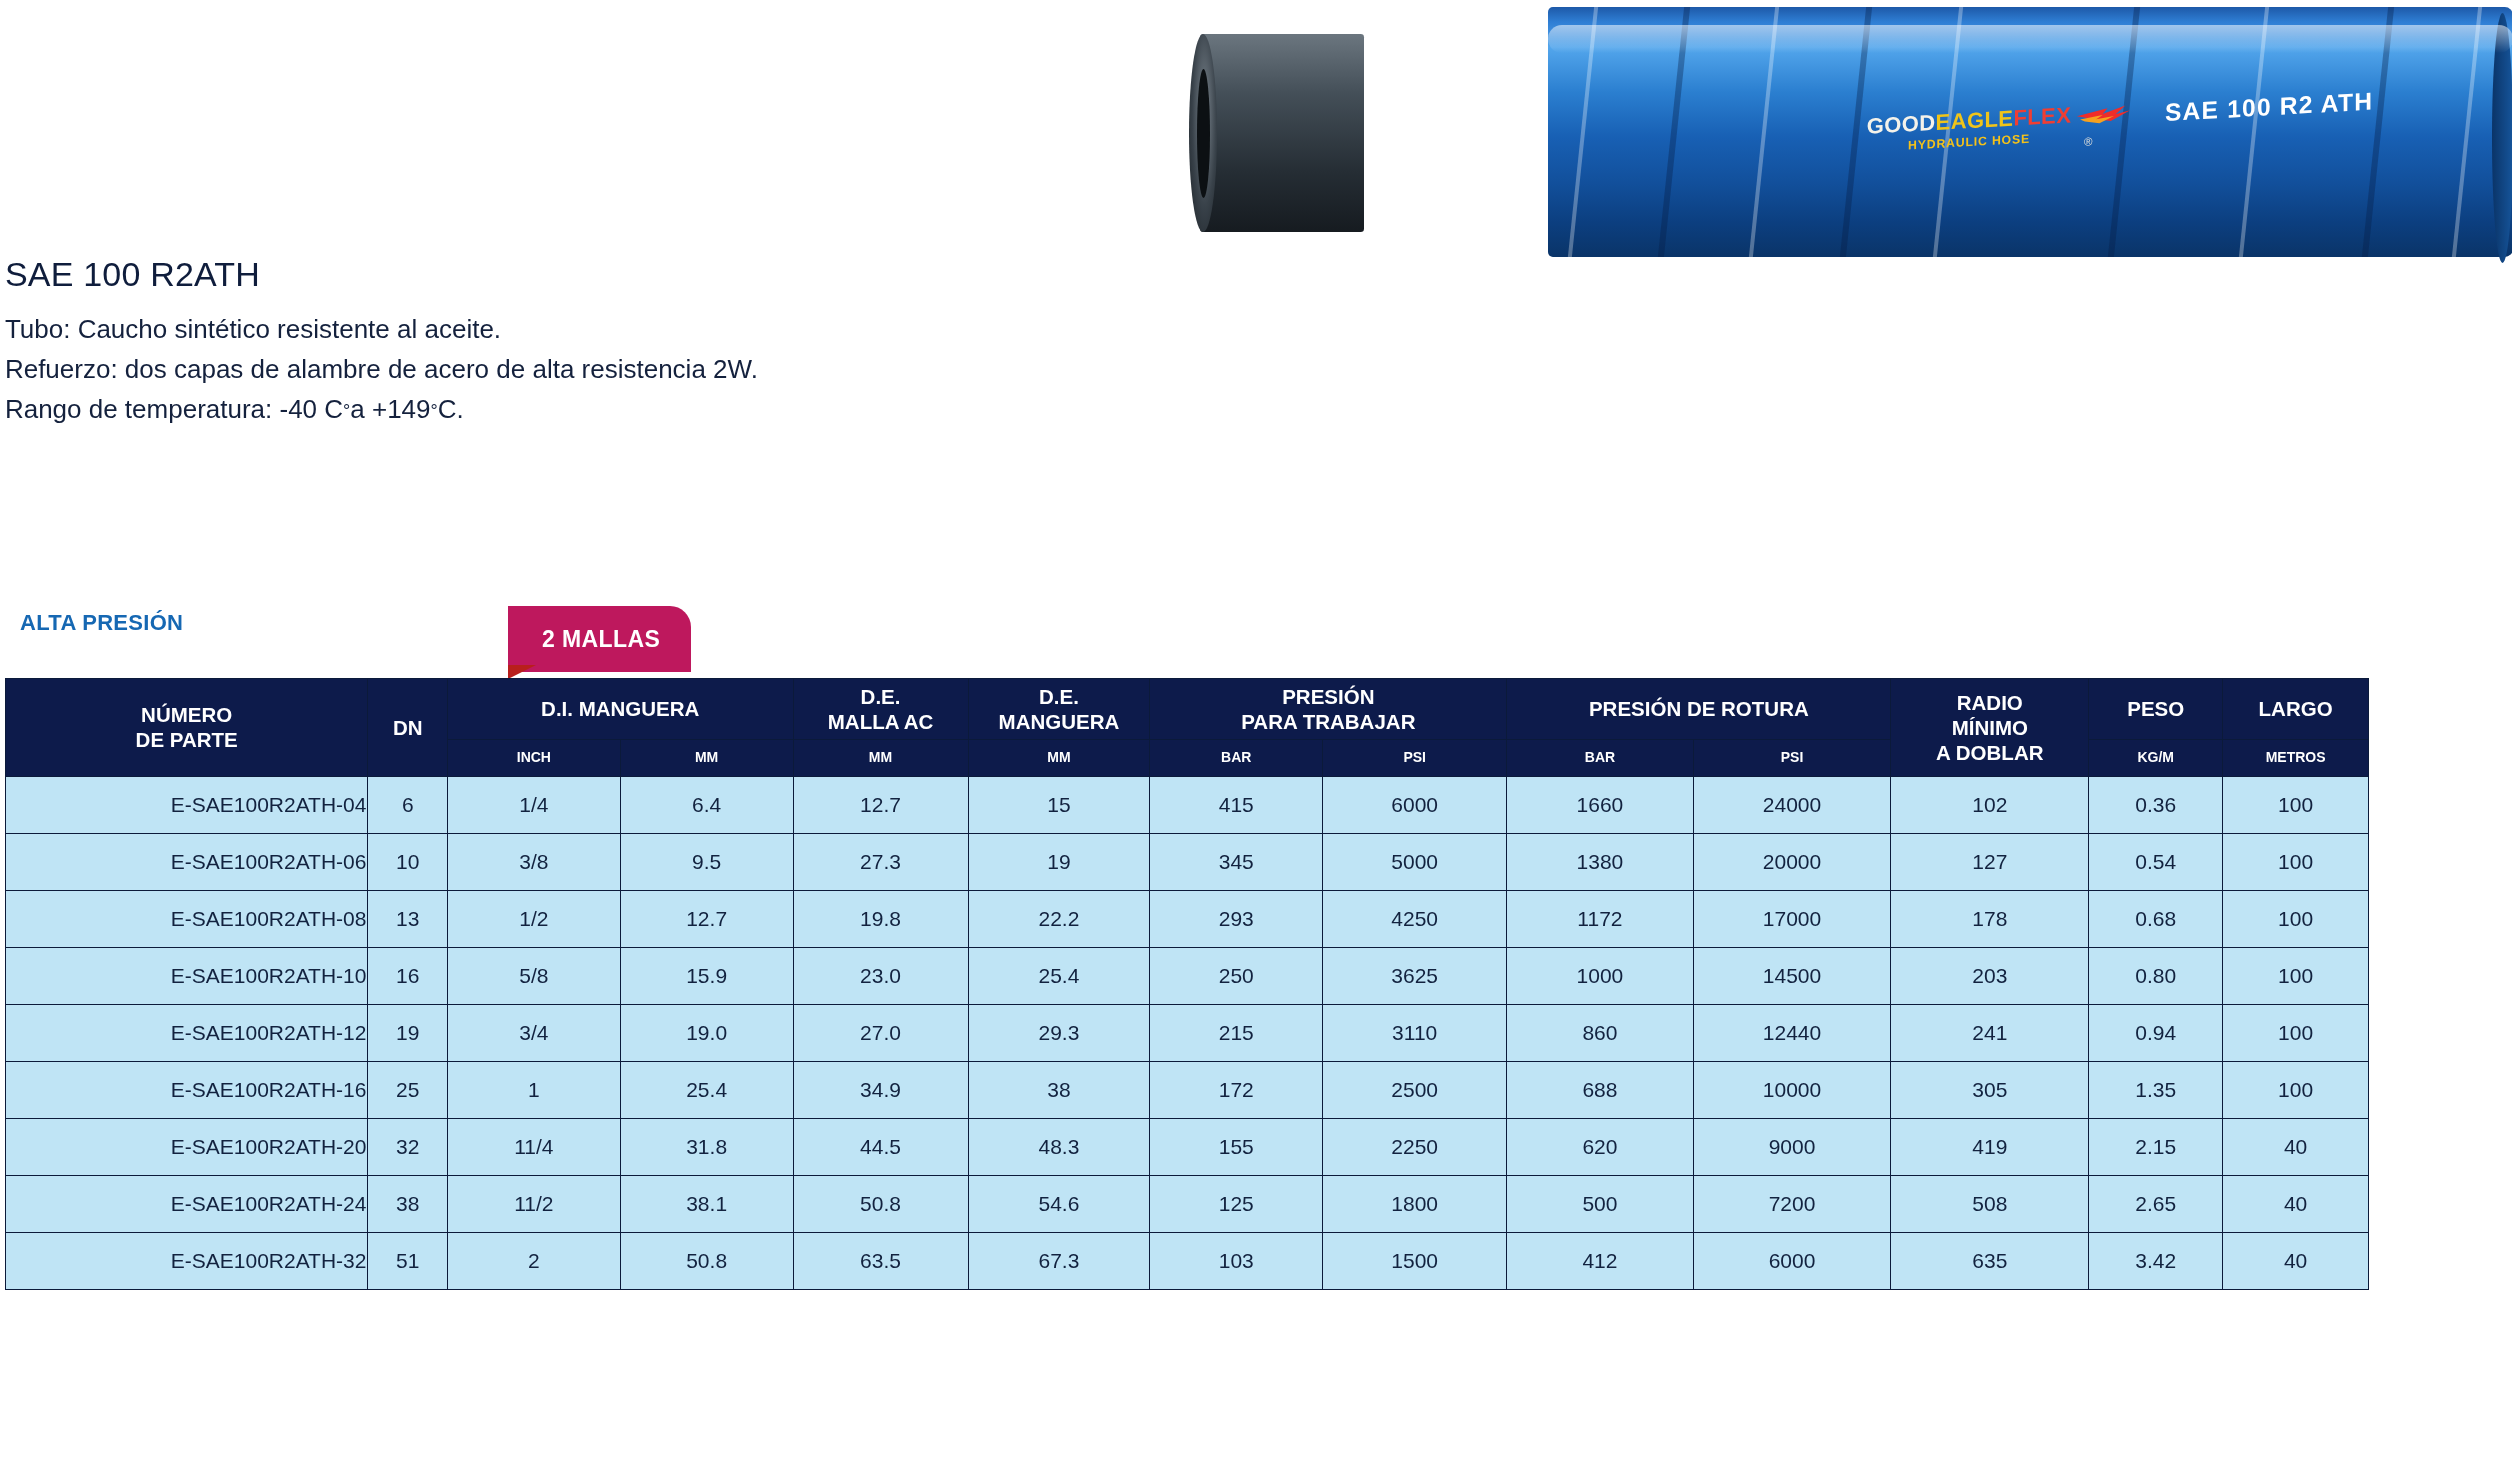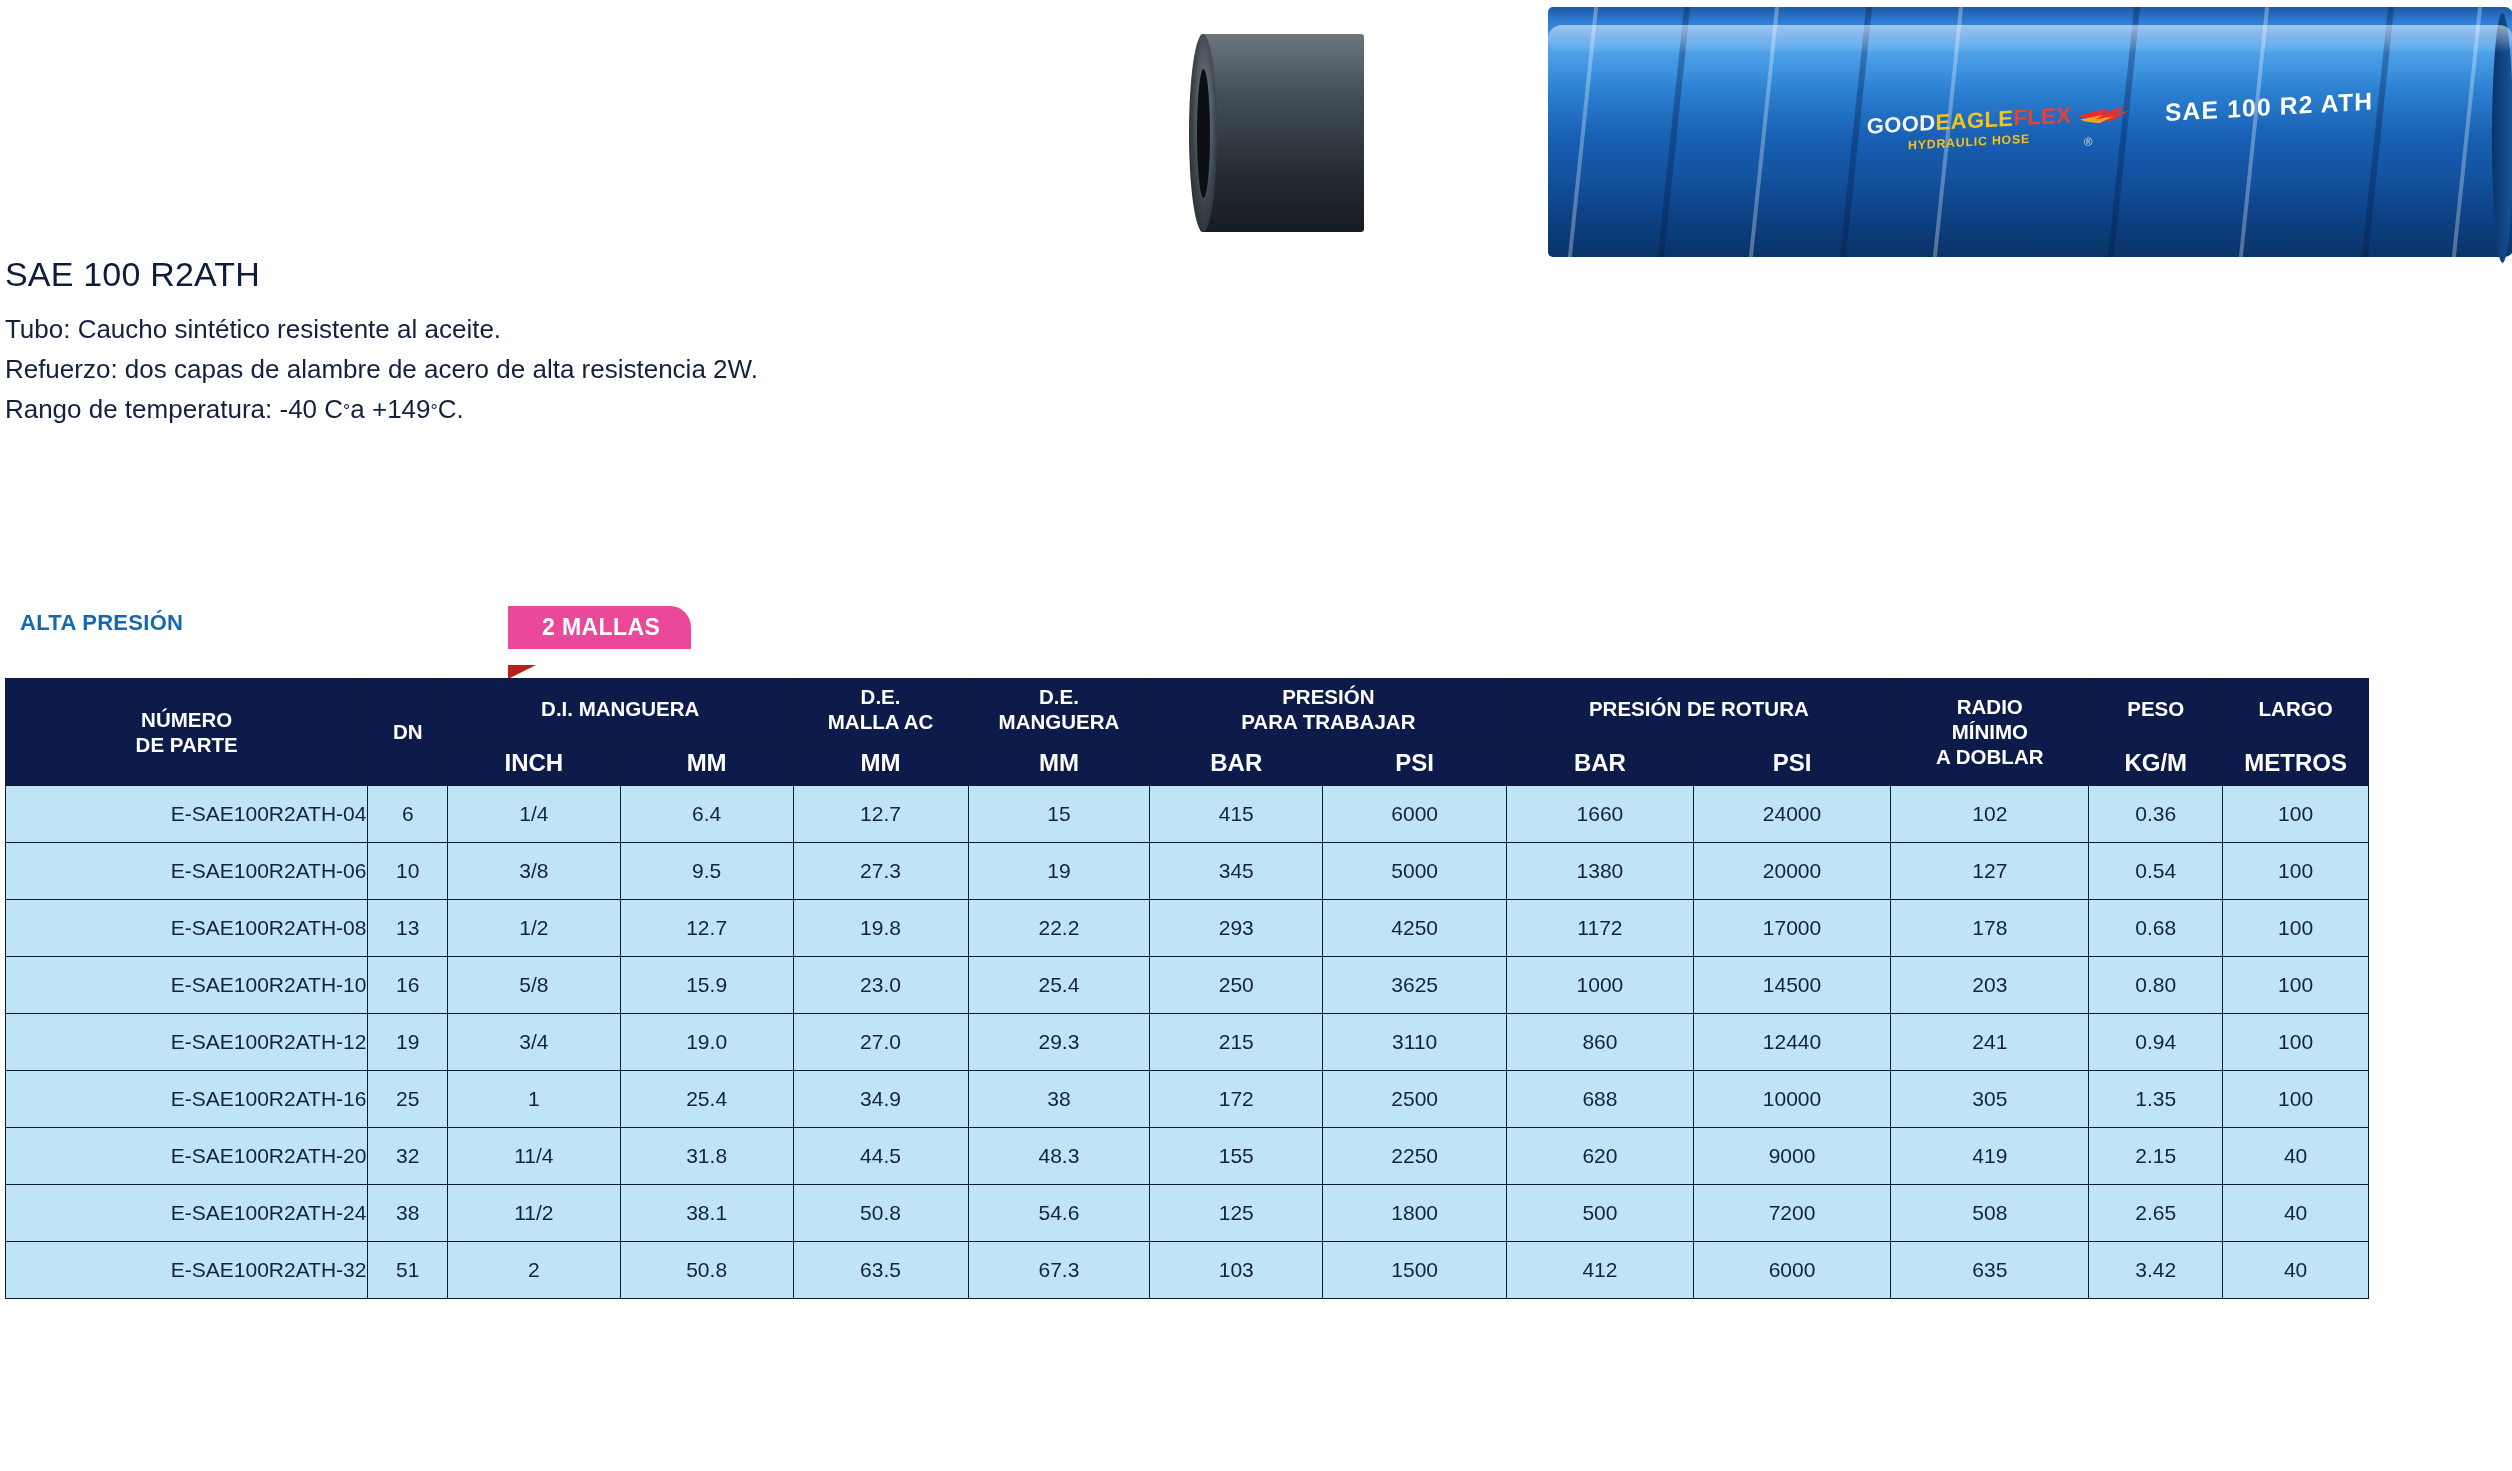--- a/index.html
+++ b/index.html
@@ -142,22 +142,22 @@
   
   .alta {
     position: absolute;
     left: 20px; top: 610px;
     font-size: 22px; font-weight: bold; color: #1668b3;
     letter-spacing: 0.3px;
   }
   .ribbon {
     position: absolute;
     left: 508px; top: 606px;
-    height: 43px;
-    background: #ec4899;
+    height: 66px;
+    background: #be185d;
     color: #ffffff;
     font-size: 23px; font-weight: bold;
     display: flex; align-items: center;
     padding: 0 31px 0 34px;
     letter-spacing: 0.4px;
     border-radius: 0 21px 0 0;
   }
   .ribbon::after {
     content: "";
     position: absolute;
@@ -188,22 +188,22 @@
   }
   table.spec thead th {
     background: #0d1b4b;
     color: #ffffff;
     font-weight: bold;
     font-size: 20.5px;
     line-height: 25px;
     padding: 4.9px 3.3px;
   }
   table.spec thead tr.sub th {
-    height: 46px;
-    font-size: 24px;
+    height: 37px;
+    font-size: 14px;
     margin-top: 44px;
   }
   table.spec tbody td {
     background: #bfe4f5;
     height: 57px;
     font-size: 21px;
   }
   table.spec tbody td.part {
     text-align: right;
     padding-left: 24px;

